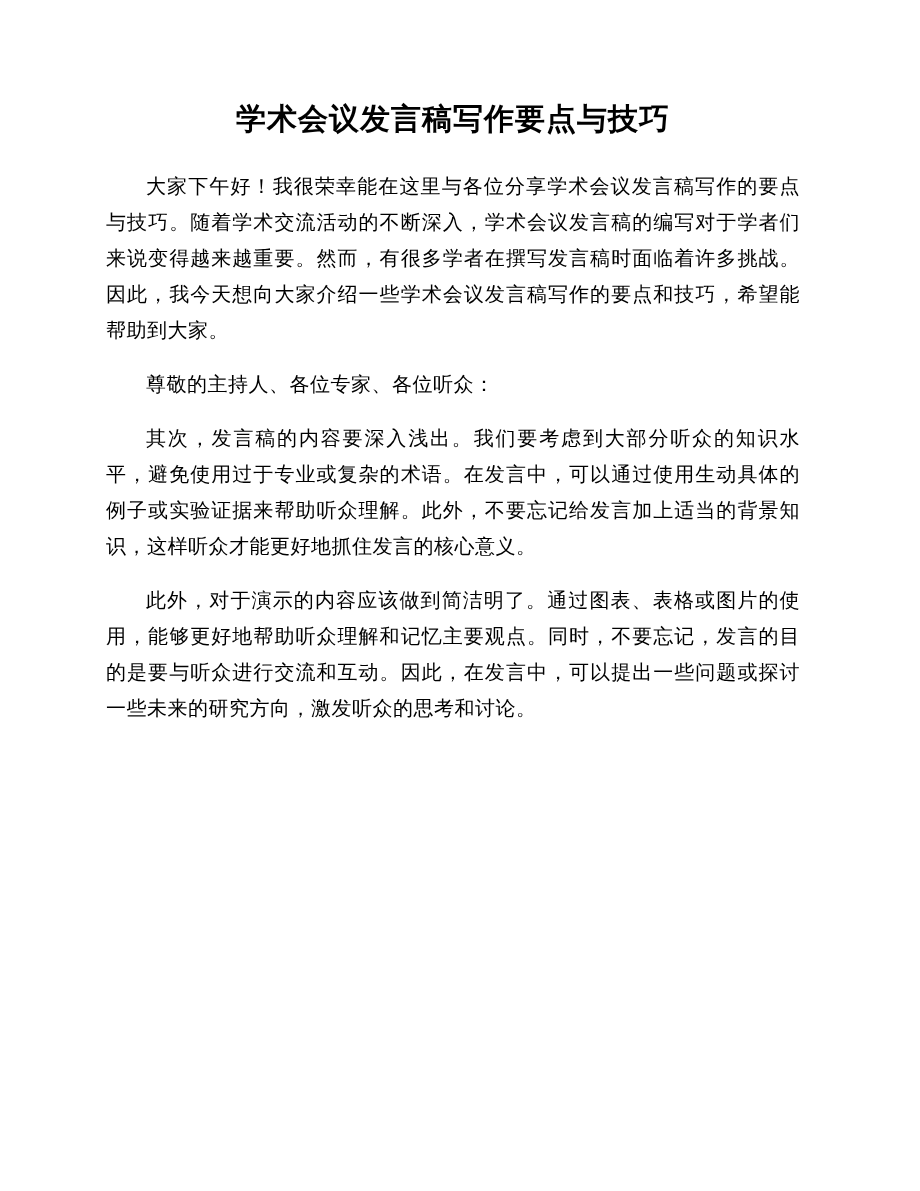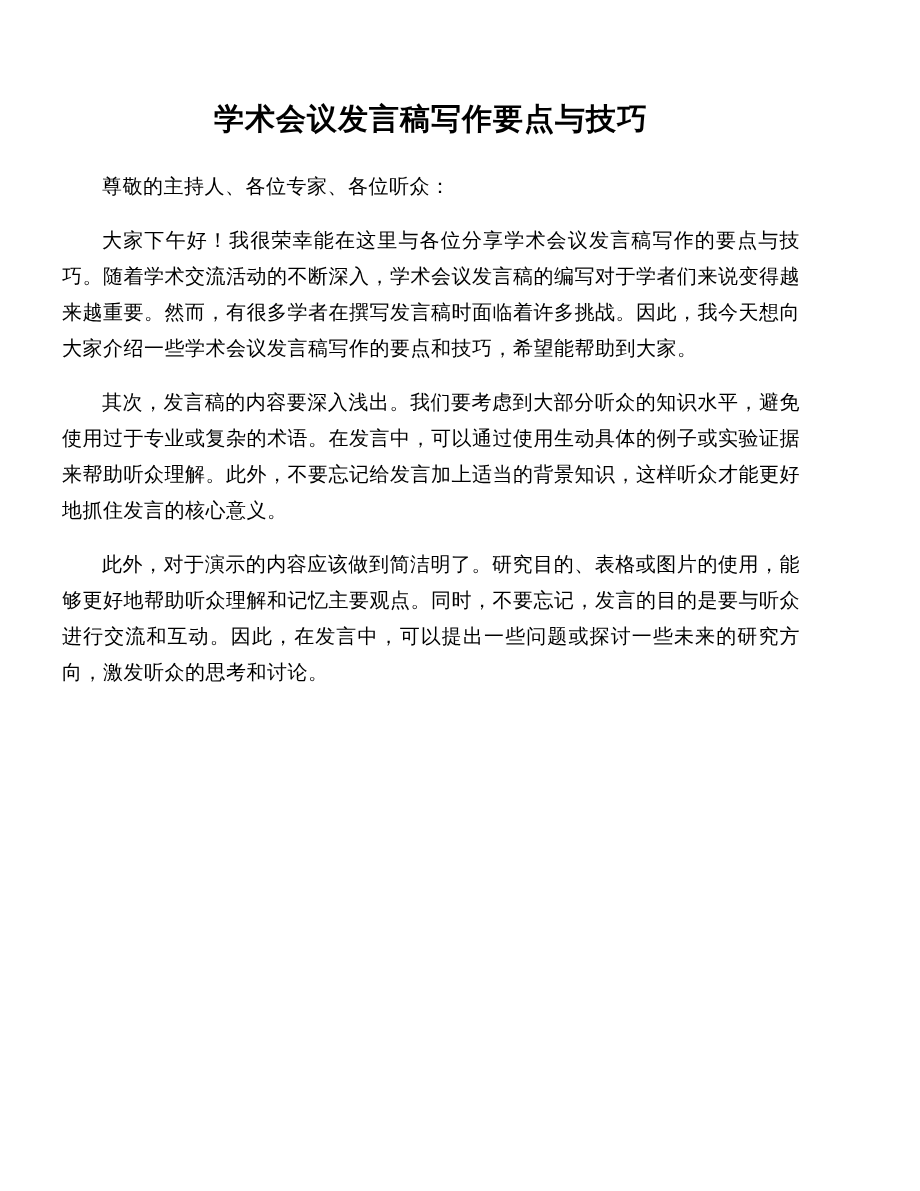--- a/index.html
+++ b/index.html
@@ -7,21 +7,21 @@
     padding: 0;
     background: #ffffff;
   }
   .page {
     position: relative;
     width: 920px;
     height: 1191px;
     margin: 0 auto;
     background: #ffffff;
     box-sizing: border-box;
-    padding: 100px 120px 0 62px;
+    padding: 100px 120px 0 106px;
     overflow: hidden;
     font-family: "Liberation Serif", "DejaVu Serif", serif;
     color: #000000;
   }
   .doc-title {
     margin: 0 0 30px 0;
     font-size: 30px;
     font-weight: bold;
     line-height: 38px;
     text-align: center;
@@ -37,23 +37,23 @@
     word-break: break-all;
     letter-spacing: 0.5px;
   }
 </style>
 </head>
 <body>
 
 <div class="page">
   <h1 class="doc-title">学术会议发言稿写作要点与技巧</h1>
 
+  <p class="para">大家下午好！我很荣幸能在这里与各位分享学术会议发言稿写作的要点与技巧。随着学术交流活动的不断深入，学术会议发言稿的编写对于学者们来说变得越来越重要。然而，有很多学者在撰写发言稿时面临着许多挑战。因此，我今天想向大家介绍一些学术会议发言稿写作的要点和技巧，希望能帮助到大家。</p>
+
   <p class="para">尊敬的主持人、各位专家、各位听众：</p>
-
-  <p class="para">大家下午好！我很荣幸能在这里与各位分享学术会议发言稿写作的要点与技巧。随着学术交流活动的不断深入，学术会议发言稿的编写对于学者们来说变得越来越重要。然而，有很多学者在撰写发言稿时面临着许多挑战。因此，我今天想向大家介绍一些学术会议发言稿写作的要点和技巧，希望能帮助到大家。</p>
 
 
   <p class="para">其次，发言稿的内容要深入浅出。我们要考虑到大部分听众的知识水平，避免使用过于专业或复杂的术语。在发言中，可以通过使用生动具体的例子或实验证据来帮助听众理解。此外，不要忘记给发言加上适当的背景知识，这样听众才能更好地抓住发言的核心意义。</p>
 
-  <p class="para">此外，对于演示的内容应该做到简洁明了。研究目的、表格或图片的使用，能够更好地帮助听众理解和记忆主要观点。同时，不要忘记，发言的目的是要与听众进行交流和互动。因此，在发言中，可以提出一些问题或探讨一些未来的研究方向，激发听众的思考和讨论。</p>
+  <p class="para">此外，对于演示的内容应该做到简洁明了。通过图表、表格或图片的使用，能够更好地帮助听众理解和记忆主要观点。同时，不要忘记，发言的目的是要与听众进行交流和互动。因此，在发言中，可以提出一些问题或探讨一些未来的研究方向，激发听众的思考和讨论。</p>
 
 
 </div>
 
 </body></html>

